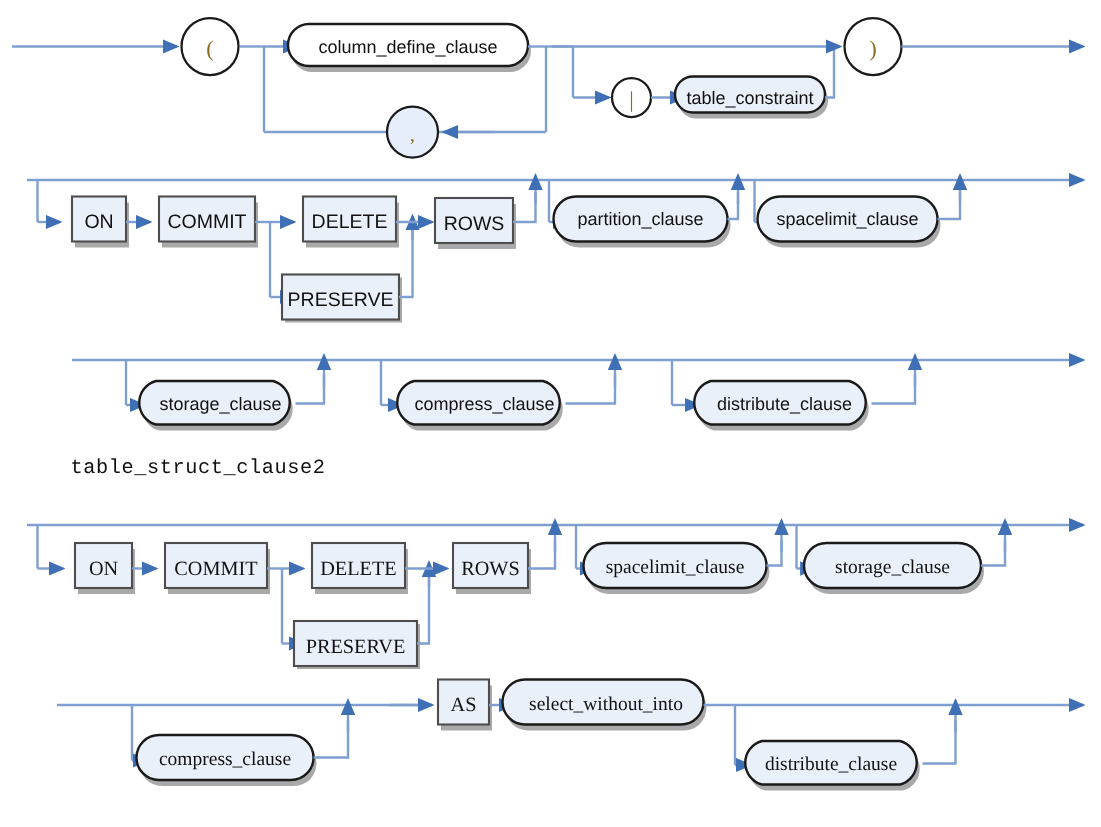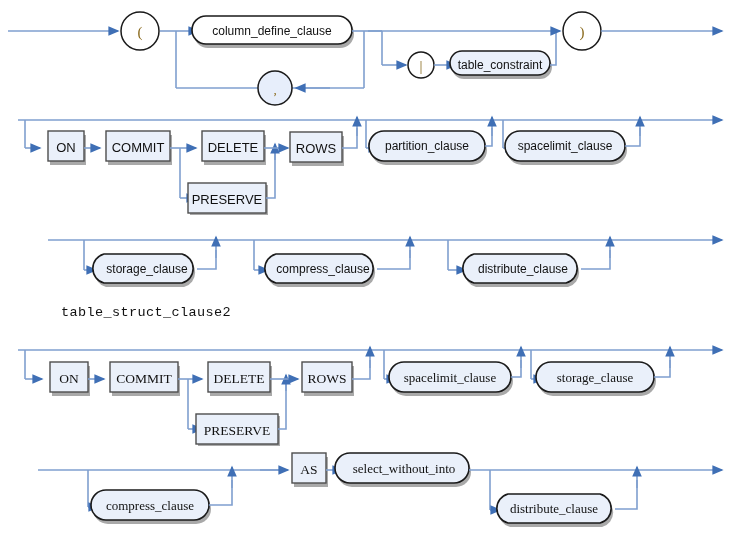--- a/index.html
+++ b/index.html
@@ -289,15 +289,15 @@
       <path class="rail" d="M490,470 L490,510"></path>
       <path class="rail" marker-end="url(#ar)" d="M490,510 L500,510"></path>
       <path class="nodeshadow" d="M508,496 h92 a15,15 0 0 1 0,29 h-92 a15,15 0 0 1 0,-29 z" transform="translate(2,2)"></path>
       <path class="nodeoval" d="M508,494 h92 a15,15 0 0 1 0,29 h-92 a15,15 0 0 1 0,-29 z"></path>
       <text class="nt-serif" x="554" y="513" text-anchor="middle">distribute_clause</text>
       <path class="rail" d="M615,509 L637,509 L637,480"></path>
       <path class="rail" marker-end="url(#ar)" d="M637,488 L637,467"></path>
     </g>
   </svg>
 
-  <div class="caption" style="left:61px; top:305px;">table_struct_clause2</div>
+  <div class="caption" style="left:47px; top:305px;">table_struct_clause2</div>
 
 </div>
 
 </body></html>

